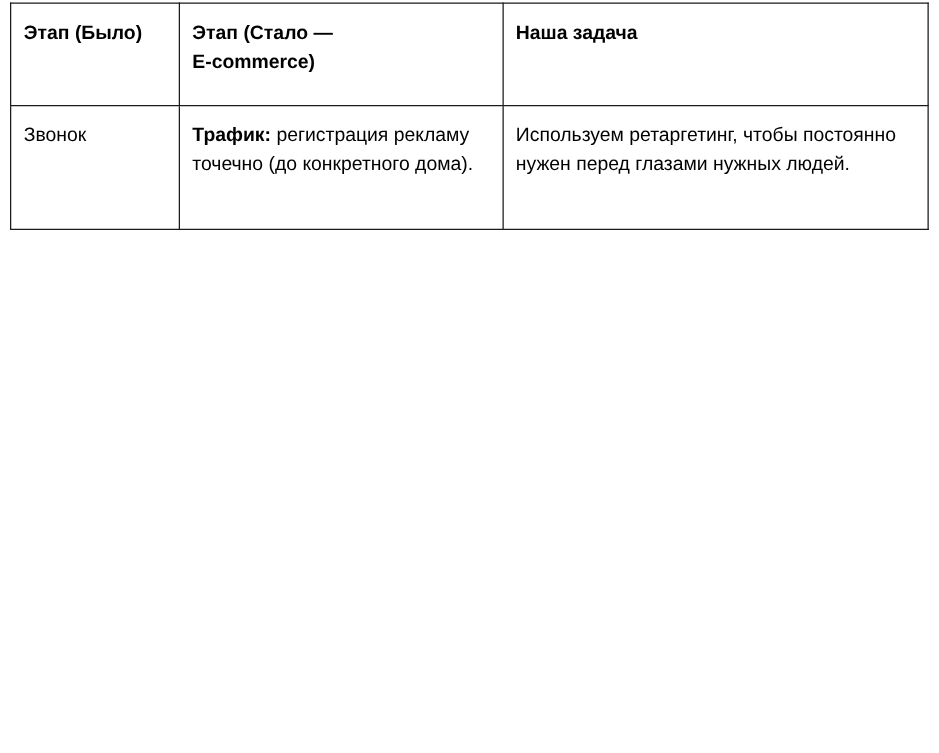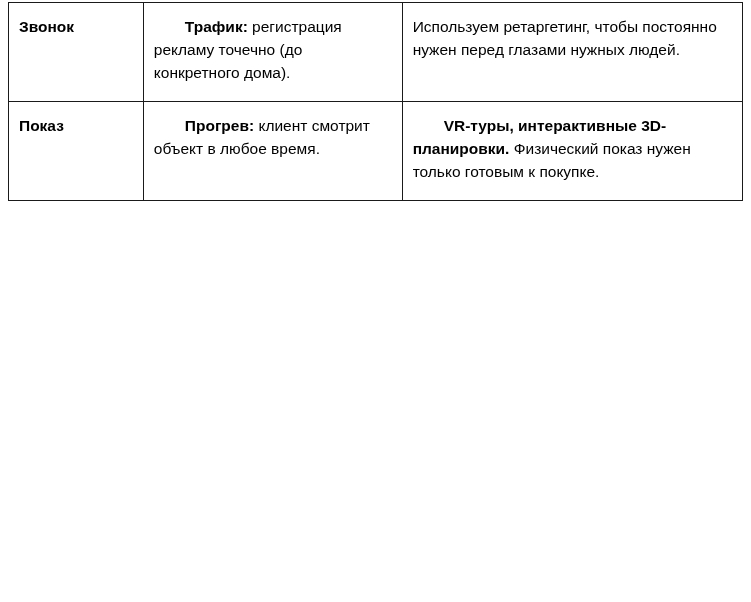--- a/index.html
+++ b/index.html
@@ -31,53 +31,54 @@
     }
     .col1 { width: 124px; }
     .col2 { width: 238px; }
     .col3 { width: 313px; }
     .row-h { height: 82px; }
     .row-1 { height: 99px; }
     .row-2 { height: 99px; }
     .row-3 { height: 99px; }
     .row-4 { height: 98px; }
     .hdr { font-weight: bold; }
-    .stage { font-weight: bold; }
-    .b { font-weight: bold; margin-left: 31px; }
+    .stage { font-weight: normal; }
+    .b { font-weight: bold; }
   </style>
 </head>
 <body>
 
 <table class="doc-table">
   <colgroup>
     <col class="col1">
     <col class="col2">
     <col class="col3">
   </colgroup>
   <tbody>
+      <tr class="row-h">
+    <td class="hdr">
+      <span>Этап (Было)</span>
+    </td>
+    <td class="hdr">
+      <span>Этап (Стало —</span><br>
+      <span>E-commerce)</span>
+    </td>
+    <td class="hdr">
+      <span>Наша задача</span>
+    </td>
+  </tr>
 
   <tr class="row-1">
     <td class="stage">
       <span>Звонок</span>
     </td>
     <td>
       <span class="b">Трафик:</span><span> регистрация рекламу точечно (до конкретного дома).</span>
     </td>
     <td>
       <span>Используем ретаргетинг, чтобы постоянно нужен перед глазами нужных людей.</span>
     </td>
   </tr>
 
 
-  <tr class="row-3">
-    <td class="stage">
-      <span>Показ</span>
-    </td>
-    <td>
-      <span class="b">Прогрев:</span><span> клиент смотрит объект в любое время.</span>
-    </td>
-    <td>
-      <span class="b">VR-туры, интерактивные 3D-планировки.</span><span> Физический показ нужен только готовым к покупке.</span>
-    </td>
-  </tr>
 
 </tbody>
   </table>
 
 </body></html>

